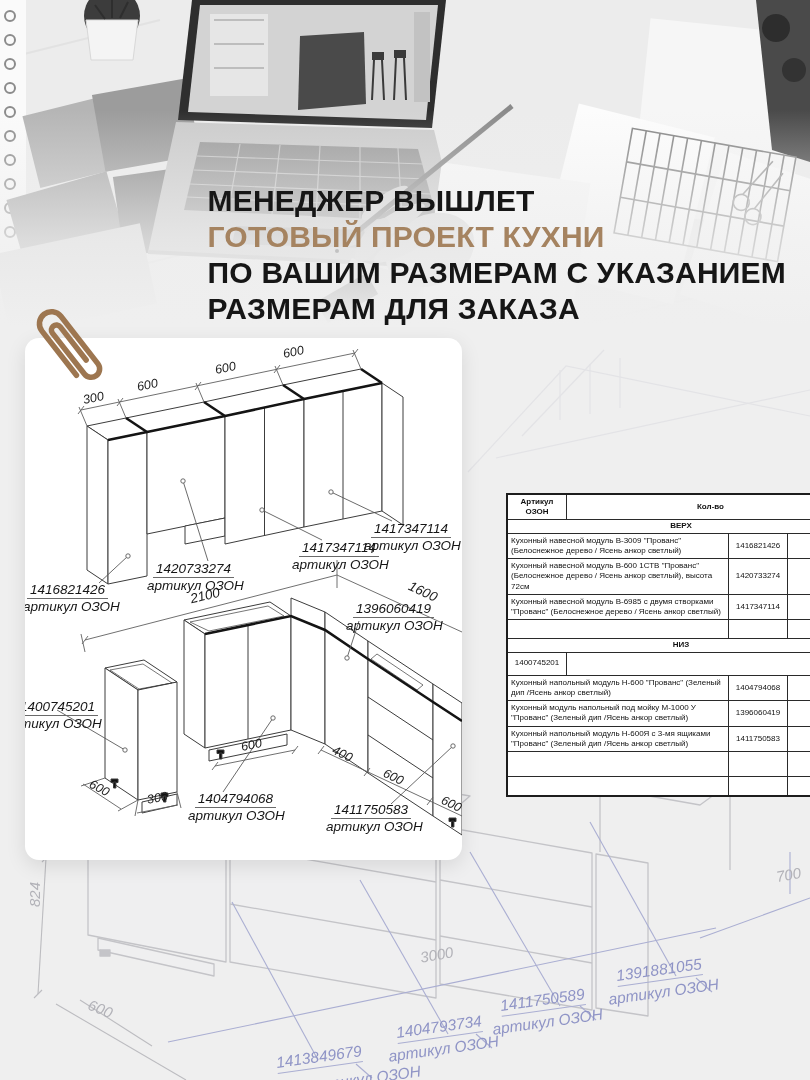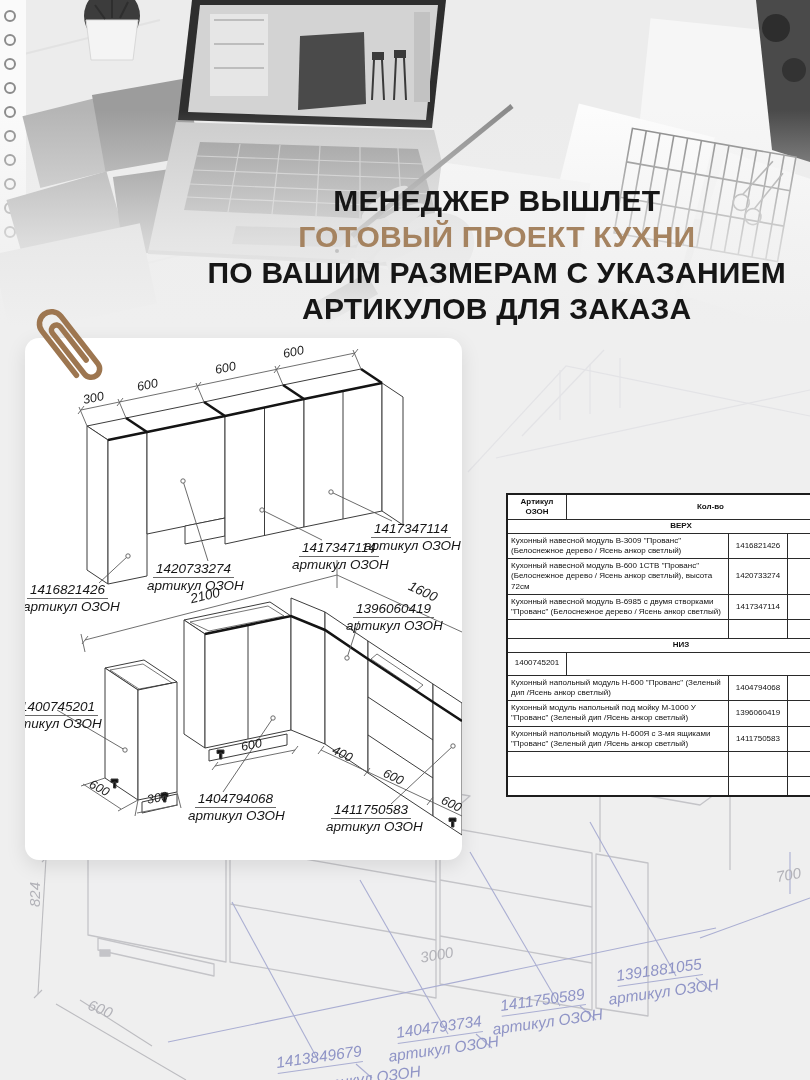--- a/index.html
+++ b/index.html
@@ -4,21 +4,21 @@
 <style>
   html,body{margin:0;padding:0}
   body{width:810px;height:1080px;position:relative;overflow:hidden;background:#efefef;
        font-family:"Liberation Sans",sans-serif}
   svg{display:block}
 
   
   #hero{position:absolute;left:0;top:0;width:810px;height:345px;z-index:1}
   #hero-fade{position:absolute;left:0;top:110px;width:810px;height:235px;z-index:2;
     background:linear-gradient(180deg,rgba(239,239,239,0) 0%,rgba(239,239,239,.72) 55%,#efefef 92%)}
-  #headline{position:absolute;right:24px;top:183px;z-index:3;text-align:center;
+  #headline{position:absolute;right:24px;top:183px;z-index:3;text-align:left;
     font-weight:800;font-size:30px;line-height:36px;letter-spacing:.2px;color:#161616;white-space:nowrap}
   #headline .accent{color:#a58360}
 
   
   #bg-draw{position:absolute;left:0;top:0;z-index:0}
   .bgdim{position:absolute;z-index:0;font-style:italic;font-size:15px;color:#b2b2b8;white-space:nowrap}
   .bgnum{position:absolute;z-index:0;font-style:italic;font-size:15.5px;color:#8f94c6;
          border-bottom:1px solid #aaaed2;padding-bottom:1px;white-space:nowrap}
   .bglab{position:absolute;z-index:0;font-style:italic;font-size:15.5px;color:#8f94c6;white-space:nowrap}
 
@@ -226,21 +226,21 @@
       <line x1="352" y1="236" x2="512" y2="106" stroke="#8a8a8a" stroke-width="5"></line>
       <polygon points="352,236 338,250 358,244" fill="#c9c9c9"></polygon>
       <circle cx="337" cy="251" r="2" fill="#333"></circle>
     </g>
   </svg>
   <div id="hero-fade"></div>
   <div id="headline">
     <div>МЕНЕДЖЕР ВЫШЛЕТ</div>
     <div class="accent">ГОТОВЫЙ ПРОЕКТ КУХНИ</div>
     <div>ПО ВАШИМ РАЗМЕРАМ С УКАЗАНИЕМ</div>
-    <div>АРТИКУЛОВ ДЛЯ ЗАКАЗА</div>
+    <div>РАЗМЕРАМ ДЛЯ ЗАКАЗА</div>
   </div>
 </div>
 
 <div id="card">
   <svg width="437" height="522">
 
     <g fill="#fff" stroke="#3c3c3c" stroke-width="1" stroke-linejoin="round">
       <polygon points="62,88 101,80 122,94 83,102"></polygon>
       <polygon points="101,80 179,64 200,78 122,94"></polygon>
       <polygon points="179,64 258,47 279,61 200,78"></polygon>

